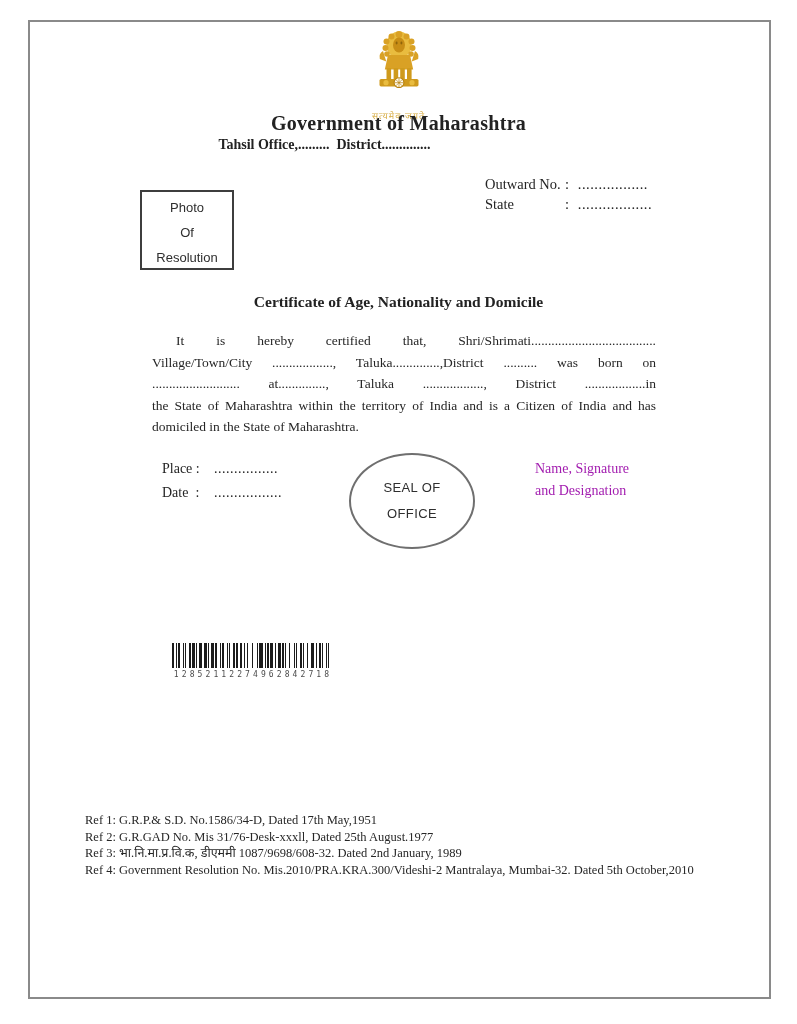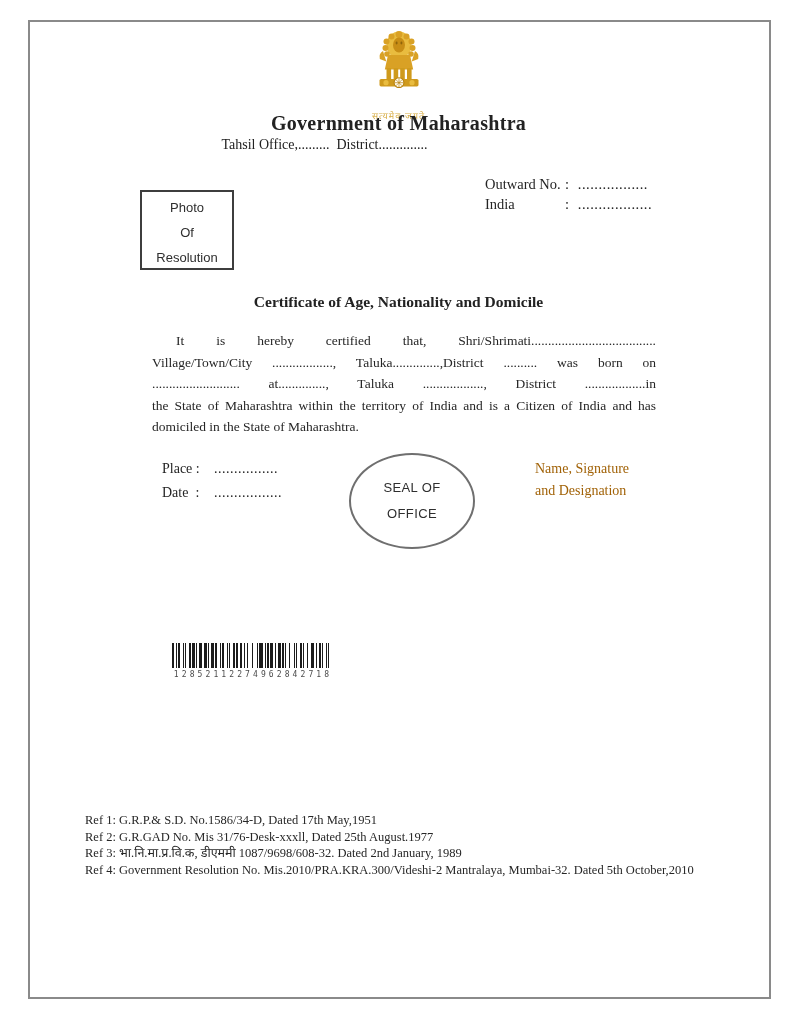--- a/index.html
+++ b/index.html
@@ -11,21 +11,21 @@
 
   
   .emblem-wrap { position:absolute; left:0; top:28px; width:797px; text-align:center; }
   .emblem-motto { margin-top:17px; font-family:"DejaVu Sans",sans-serif; font-size:9px;
                   color:#cf9d22; letter-spacing:1px; opacity:.85; }
 
   
   .gov-title { position:absolute; left:0; top:112px; width:797px; text-align:center;
                font-size:20px; font-weight:bold; letter-spacing:.3px; color:#222; }
   .gov-subtitle { position:absolute; left:0; top:137px; width:649px; text-align:center;
-                  font-size:14px; font-weight:normal; color:#222; white-space:pre; }
+                  font-size:14px; font-weight:bold; color:#222; white-space:pre; }
 
   
   .meta { position:absolute; left:473px; top:176px; font-size:14.5px; color:#242424; }
   .meta-row { height:20px; }
   .meta-label { display:inline-block; width:80px; white-space:pre;margin-left:12px; }
   .meta-value { white-space:pre; letter-spacing:.5px; }
 
   
   .photo-box { position:absolute; left:140px; top:190px; width:94px; height:80px;
                border:2px solid #3d3d3d; text-align:center;
@@ -47,21 +47,21 @@
   .place-block { position:absolute; left:162px; top:457px; font-size:14px; line-height:24px; color:#242424; }
   .pd-label { display:inline-block; white-space:pre; width:52px; }
   .pd-value { white-space:pre; letter-spacing:.5px; }
 
   .seal { position:absolute; left:349px; top:453px; width:126px; height:96px;
           border:2px solid #6f6f6f; border-radius:50%;
           display:flex; flex-direction:column; align-items:center; justify-content:center;
           font-family:"Liberation Sans","DejaVu Sans",sans-serif;
           font-size:13px; line-height:26px; color:#2e2e2e; letter-spacing:.4px; }
 
-  .sig-block { position:absolute; left:535px; top:458px; font-size:14px; line-height:22px; color:#a16207; }
+  .sig-block { position:absolute; left:535px; top:458px; font-size:14px; line-height:22px; color:#a21caf; }
 
   
   .barcode-bars { position:absolute; left:172px; top:643px; width:160px; height:25px;
                   display:flex; }
   .barcode-bars span { flex-basis:0; height:100%; }
   .bar-dark { background:#1c1c1c; }
   .bar-light { background:#ffffff; }
   .barcode-number { position:absolute; left:172px; top:670px; width:162px; text-align:center;
                     font-family:"DejaVu Sans Mono","Liberation Mono",monospace;
                     font-size:8px; letter-spacing:3.1px; color:#4a4a4a; white-space:nowrap; }
@@ -112,21 +112,21 @@
 </div>
 
 <div class="gov-title">Government of Maharashtra</div>
 <div class="gov-subtitle">Tahsil Office,.........  District..............</div>
 
 <div class="meta">
   <div class="meta-row">
     <span class="meta-label">Outward No.</span><span class="meta-value">:  .................</span>
   </div>
   <div class="meta-row">
-    <span class="meta-label">India</span><span class="meta-value">:  ..................</span>
+    <span class="meta-label">State</span><span class="meta-value">:  ..................</span>
   </div>
 </div>
 
 <div class="photo-box">
   <div>Photo</div>
   <div>Of</div>
   <div>Resolution</div>
 </div>
 
 <div class="cert-title">Certificate of Age, Nationality and Domicile</div>

